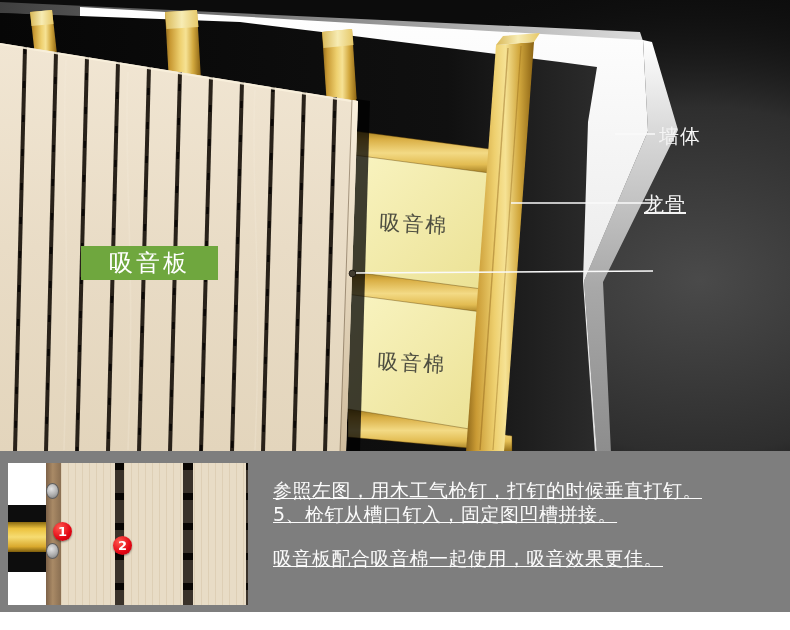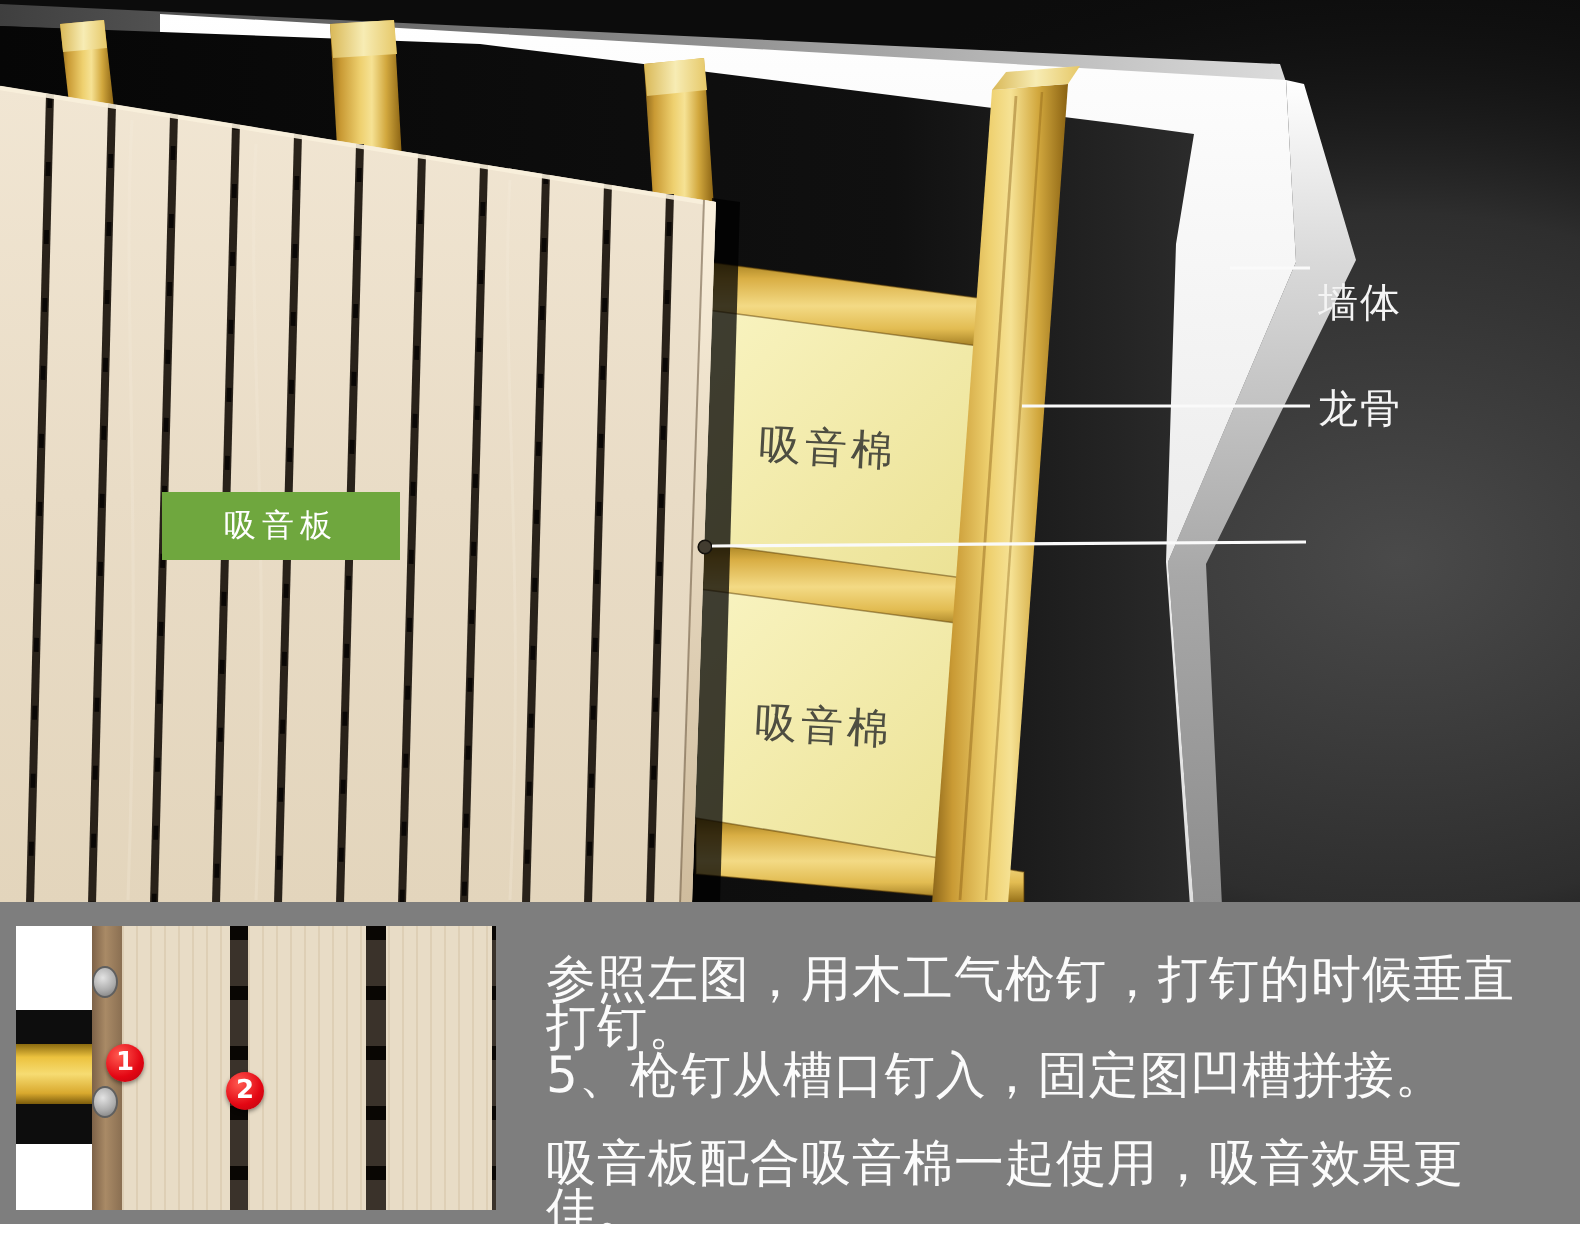--- a/index.html
+++ b/index.html
@@ -8,35 +8,35 @@
     background:#ffffff;
     font-family:"DejaVu Sans","Liberation Sans",sans-serif;
   }
   .stage{position:absolute;left:0;top:0;width:790px;height:630px;}
 
   
   .illustration{position:absolute;left:0;top:0;width:790px;height:451px;background:#0c0c0c;}
   .illustration svg{position:absolute;left:0;top:0;display:block;}
 
   .board-badge{
-    position:absolute;left:81px;top:246px;width:119px;height:34px;
-    background:#6fa73e;color:#ffffff;font-size:16px;letter-spacing:3px;
+    position:absolute;left:81px;top:246px;width:137px;height:34px;
+    background:#6fa73e;color:#ffffff;font-size:24px;letter-spacing:3px;
     display:flex;align-items:center;justify-content:center;
   }
   .cotton-label{
     position:absolute;width:96px;font-size:21px;letter-spacing:2px;
     color:#4e4e41;transform:rotate(3deg);text-align:center;
   }
   .cotton-1{left:366px;top:210px;}
   .cotton-2{left:364px;top:349px;}
   .callout{
     position:absolute;color:#f4f4f4;font-size:20px;letter-spacing:1px;white-space:nowrap;
   }
-  .co-wall{left:659px;top:138px;}
-  .co-keel{left:659px;top:191px;}
+  .co-wall{left:659px;top:123px;}
+  .co-keel{left:644px;top:191px;text-decoration:underline;}
   .co-nail{left:658px;top:260px;}
 
   
   .instructions{position:absolute;left:0;top:451px;width:790px;height:161px;background:#7e7e7e;}
 
   .inset-photo{position:absolute;left:8px;top:12px;width:240px;height:142px;background:#ffffff;overflow:hidden;}
   .band{position:absolute;left:0;width:40px;}
   .band-black-top{top:42px;height:17px;background:#0d0d0d;}
   .band-gold{top:59px;height:30px;background:linear-gradient(180deg,#8a6a10 0,#ecc23e 22%,#f6dc72 50%,#d9a92e 82%,#7c5c0c 100%);}
   .band-black-bottom{top:89px;height:20px;background:#0d0d0d;}
@@ -58,21 +58,21 @@
   .step-badge{
     position:absolute;width:19px;height:19px;border-radius:50%;
     background:radial-gradient(circle at 35% 30%,#ff5a50 0,#e30613 60%,#b50410 100%);
     color:#ffffff;font-size:13px;font-weight:bold;line-height:19px;text-align:center;
     box-shadow:0 1px 2px rgba(0,0,0,.45);
   }
   .badge-1{left:45px;top:59px;}
   .badge-2{left:105px;top:73px;}
 
   .text-block{position:absolute;left:273px;top:27px;width:500px;color:#fbfbfb;}
-  .text-block p{margin:0;font-size:25px;line-height:24px;letter-spacing:.5px;}
+  .text-block p{margin:0;font-size:19px;line-height:24px;letter-spacing:.5px;text-decoration:underline;}
   .text-block .note{margin-top:20px;}
 
   .white-strip{position:absolute;left:0;top:612px;width:790px;height:18px;background:#ffffff;}
 </style>
 </head>
 <body>
 
 <div class="stage">
 
   <div class="illustration">

